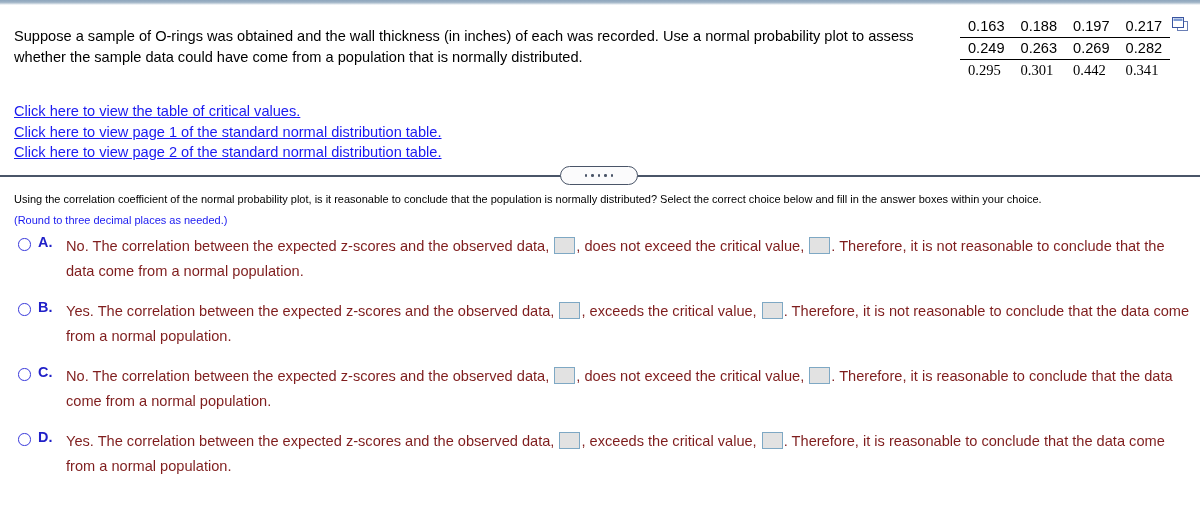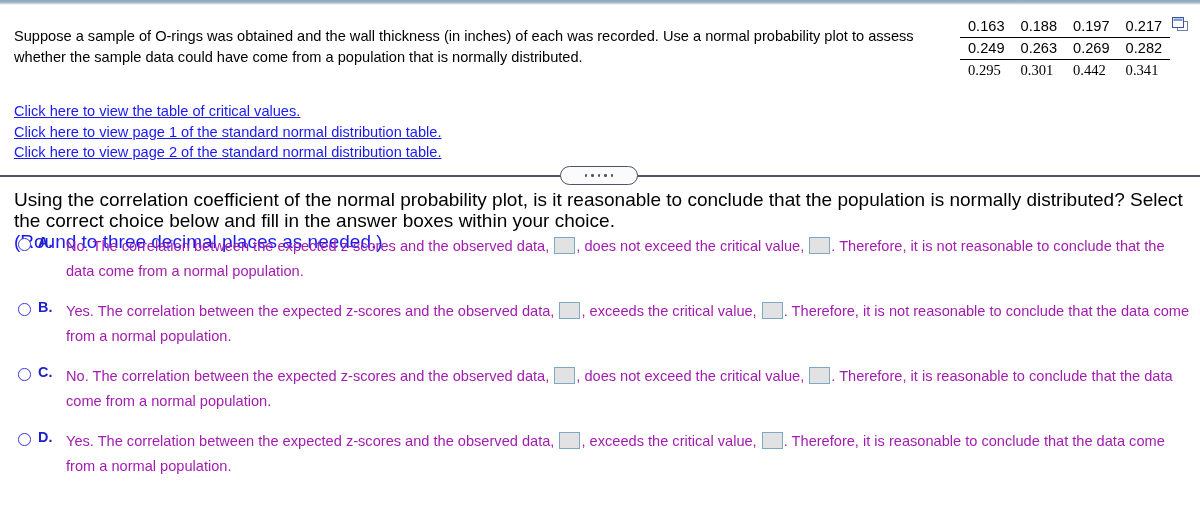--- a/index.html
+++ b/index.html
@@ -122,21 +122,21 @@
     border-radius: 50%;
     background: #4a5568;
   }
 
   
   .prompt {
     position: absolute;
     top: 189px;
     left: 14px;
     width: 1172px;
-    font-size: 19px;
+    font-size: 11px;
     line-height: 21px;
   }
   .prompt .rounding {
     color: #1a1af0;
     display: block;
   }
 
   
   .choices {
     position: absolute;
@@ -166,21 +166,21 @@
     top: 0px;
     left: 24px;
     font-size: 14.4px;
     font-weight: bold;
     color: #2020c8;
   }
   .choice-body {
     margin-left: 52px;
     font-size: 14.6px;
     line-height: 25px;
-    color: #a21caf;
+    color: #7f1d1d;
   }
   .ansbox {
     display: inline-block;
     width: 21px;
     height: 17px;
     vertical-align: -3px;
     box-sizing: border-box;
     border: 1.2px solid #7ea8c4;
     background: #e2e2e2;
     margin: 0 1px;

